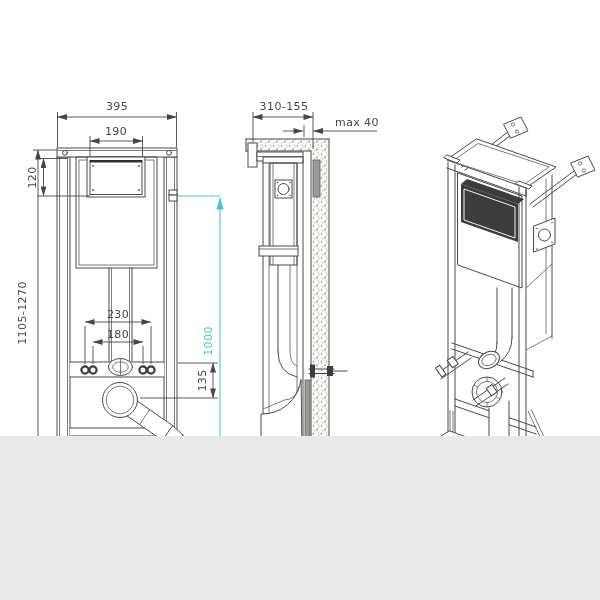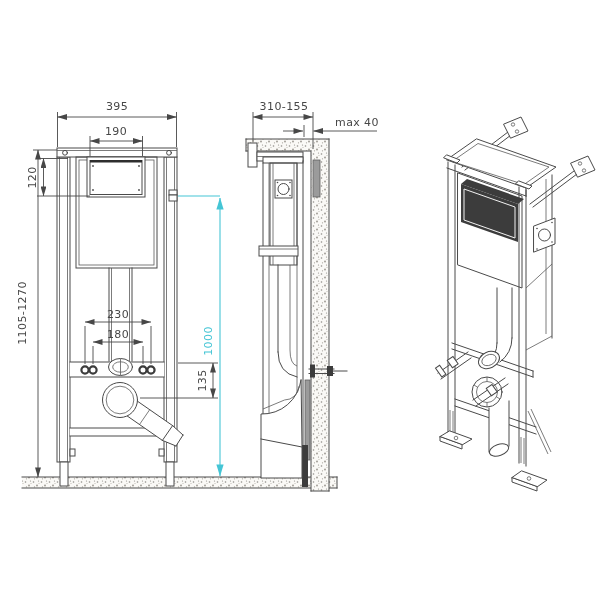--- a/index.html
+++ b/index.html
@@ -1,16 +1,16 @@
 <!DOCTYPE html>
 <html><head>
 <meta charset="utf-8">
 <style>
   html,body{margin:0;padding:0;background:#e9e9e9;}
-  .canvas{width:600px;height:600px;background:#ffffff;position:relative;margin:0 auto;overflow:hidden;font-family:"DejaVu Sans",sans-serif;}
+  .canvas{width:600px;height:436px;background:#ffffff;position:relative;margin:0 auto;overflow:hidden;font-family:"DejaVu Sans",sans-serif;}
   svg{position:absolute;left:0;top:0;}
   .ln{stroke:#4a4a4a;stroke-width:1;fill:none;stroke-linecap:square;}
   .thin{stroke:#5a5a5a;stroke-width:.8;fill:none;}
   .dimln{stroke:#474747;stroke-width:.9;fill:none;}
   .cyan{stroke:#45c5d5;stroke-width:1.1;fill:none;}
   .wfill{fill:#ffffff;}
   .gfill{fill:#9b9b9b;stroke:#5f5f5f;stroke-width:.8;}
   .dkfill{fill:#3c3c3c;}
   .dim{font-size:11px;fill:#474747;letter-spacing:.4px;}
   .dimc{font-size:11px;fill:#45c5d5;letter-spacing:.4px;}

